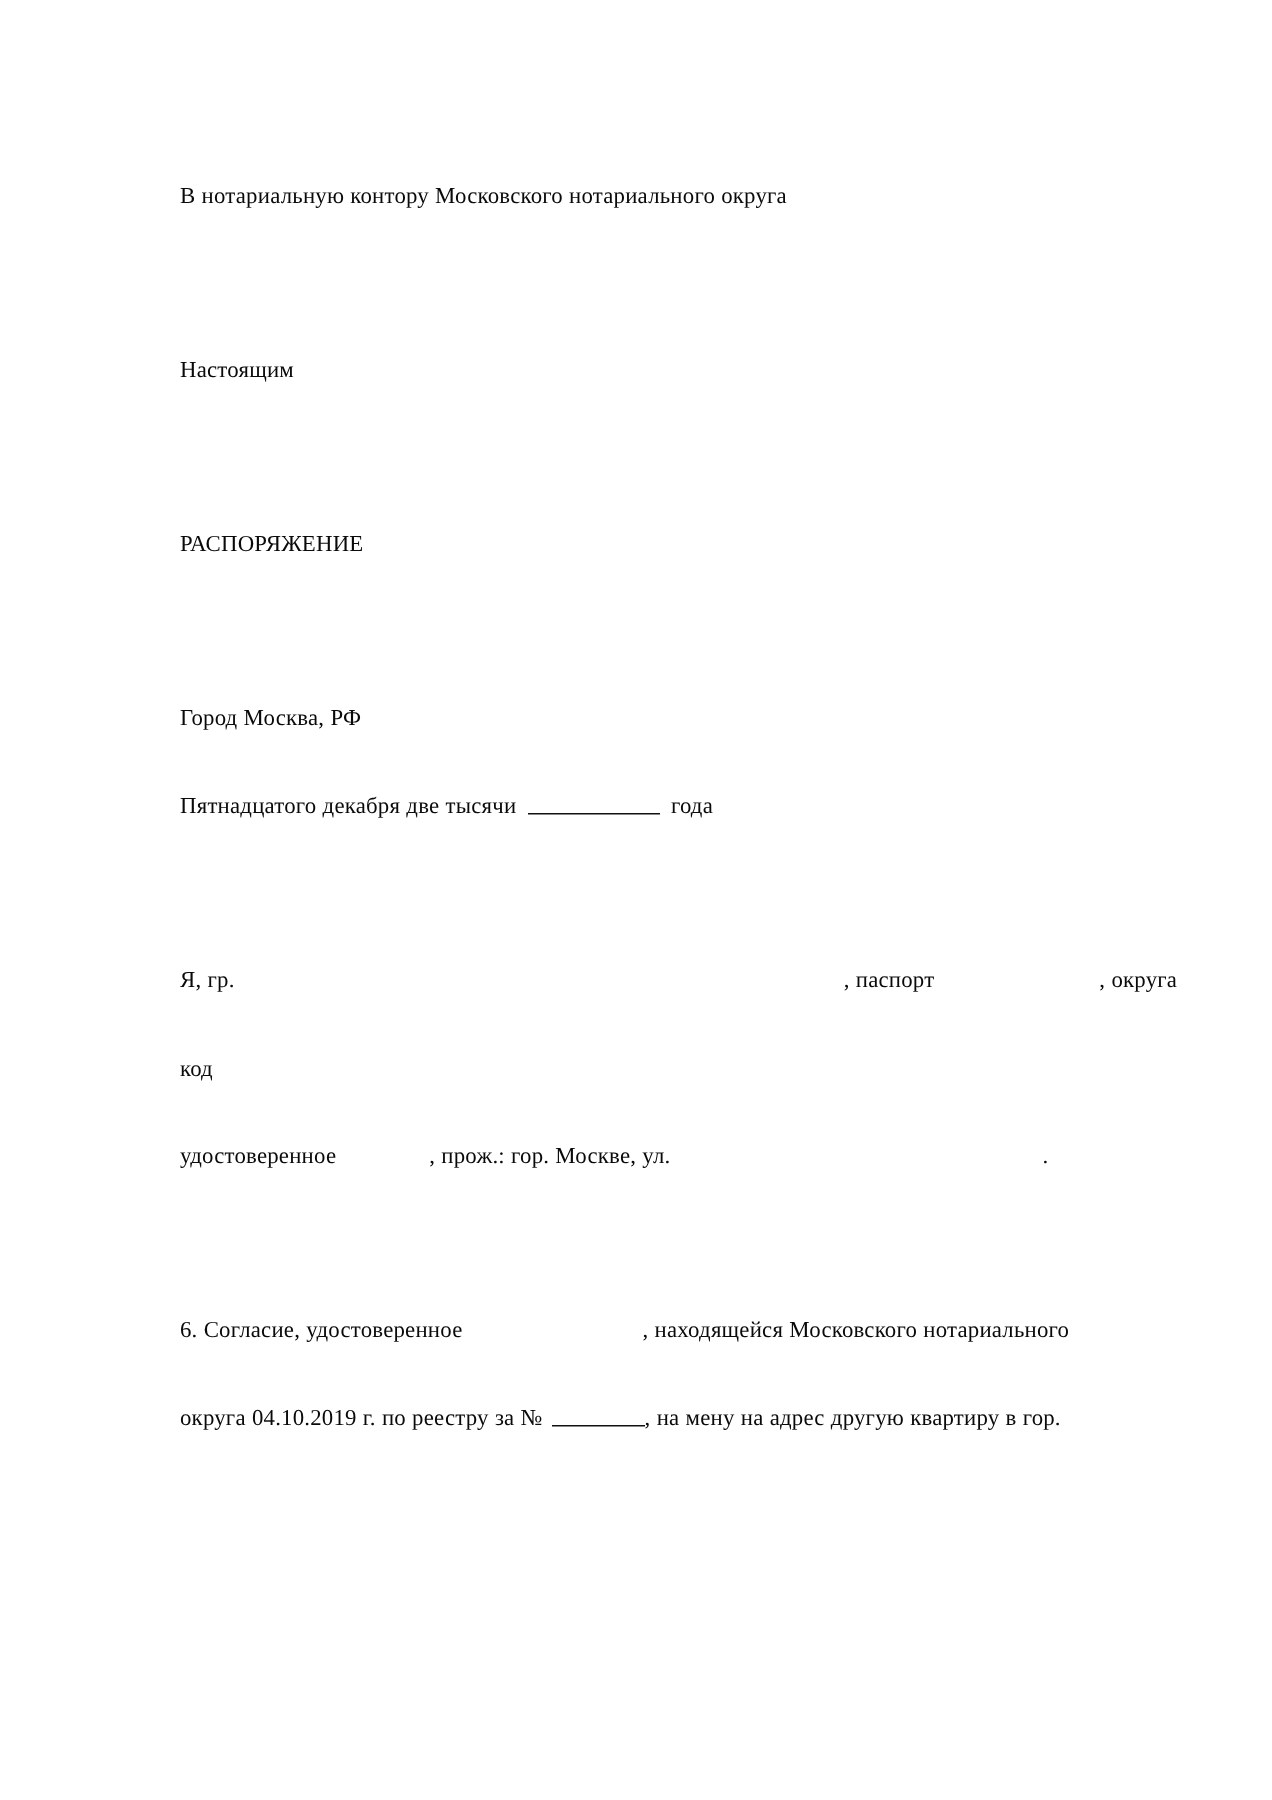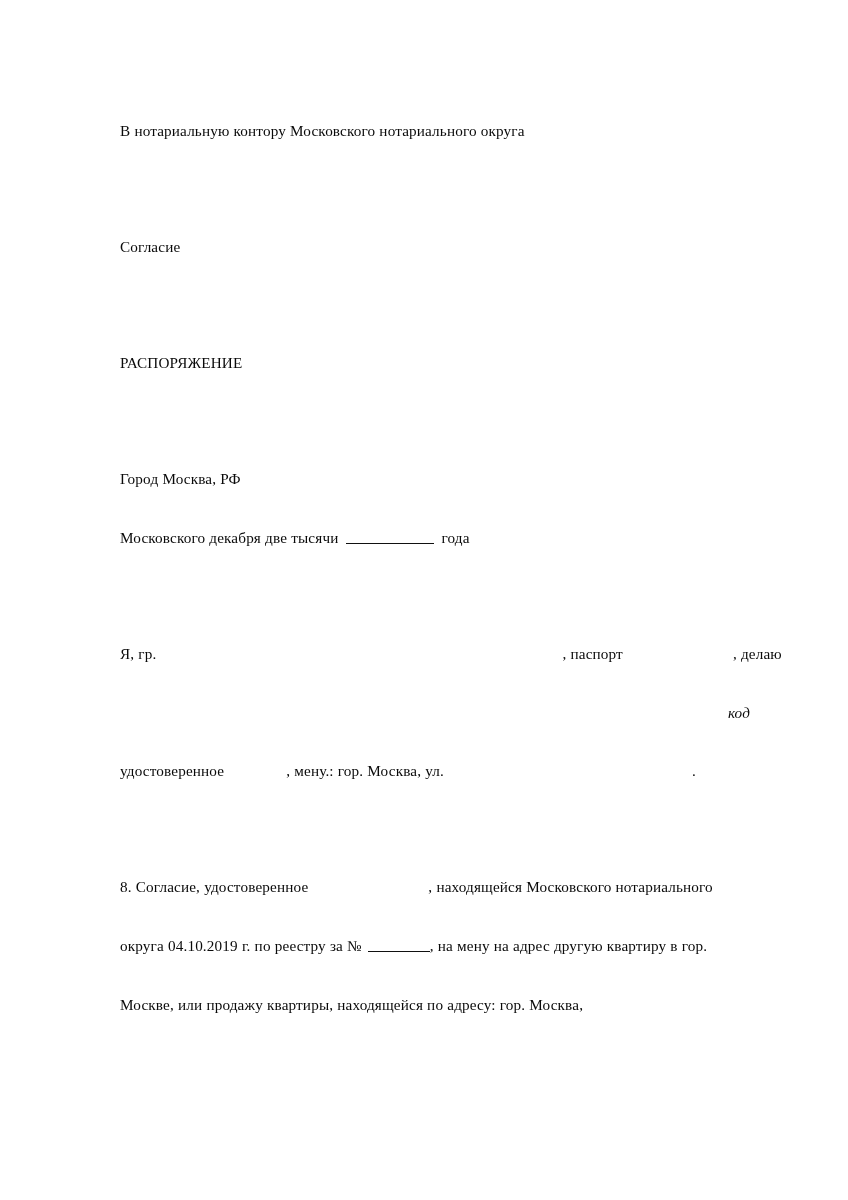--- a/index.html
+++ b/index.html
@@ -60,41 +60,40 @@
 <body>
 
 <div class="page">
   <div class="doc">
 
     <div class="block gap-lg">
       <span class="line">В нотариальную контору Московского нотариального округа</span>
     </div>
 
     <div class="block gap-lg">
-      <span class="line">Согласие</span>
+      <span class="line">Настоящим</span>
     </div>
 
     <div class="block gap-lg">
       <span class="line">РАСПОРЯЖЕНИЕ</span>
     </div>
 
     <div class="block gap-lg">
       <span class="line">Город Москва, РФ</span>
-      <span class="line"><span>Московского декабря две тысячи</span><span class="rule" style="width:88px;margin-left:8px;margin-right:7px;"></span><span>года</span></span>
+      <span class="line"><span>Пятнадцатого декабря две тысячи</span><span class="rule" style="width:88px;margin-left:8px;margin-right:7px;"></span><span>года</span></span>
     </div>
 
     <div class="block gap-lg">
-      <span class="line"><span>Я, гр.</span><span class="blank" style="width:406px;"></span><span>, паспорт</span><span class="blank" style="width:110px;"></span><span>, делаю</span></span>
-      <span class="line" style="text-align:right;display:block;padding-right:42px;font-style:italic;"><span>код</span></span>
-      <span class="line"><span>удостоверенное</span><span class="blank" style="width:62px;"></span><span>, мену.: гор. Москва, ул.</span><span class="blank" style="width:248px;"></span><span>.</span></span>
+      <span class="line"><span>Я, гр.</span><span class="blank" style="width:406px;"></span><span>, паспорт</span><span class="blank" style="width:110px;"></span><span>, округа</span></span>
+      <span class="line" style="text-align:left;display:block;padding-right:42px;"><span>код</span></span>
+      <span class="line"><span>удостоверенное</span><span class="blank" style="width:62px;"></span><span>, прож.: гор. Москве, ул.</span><span class="blank" style="width:248px;"></span><span>.</span></span>
     </div>
 
 
     <div class="block gap-lg">
-      <span class="line"><span>8. Согласие, удостоверенное</span><span class="blank" style="width:120px;"></span><span>, находящейся Московского нотариального</span></span>
+      <span class="line"><span>6. Согласие, удостоверенное</span><span class="blank" style="width:120px;"></span><span>, находящейся Московского нотариального</span></span>
       <span class="line"><span>округа 04.10.2019 г. по реестру за №</span><span class="rule" style="width:62px;margin-left:6px;"></span><span>, на мену на адрес другую квартиру в гор.</span></span>
-      <span class="line"><span>Москве, или продажу квартиры, находящейся по адресу: гор. Москва,</span></span>
       
       
     </div>
 
   </div>
 </div>
 
 </body></html>

